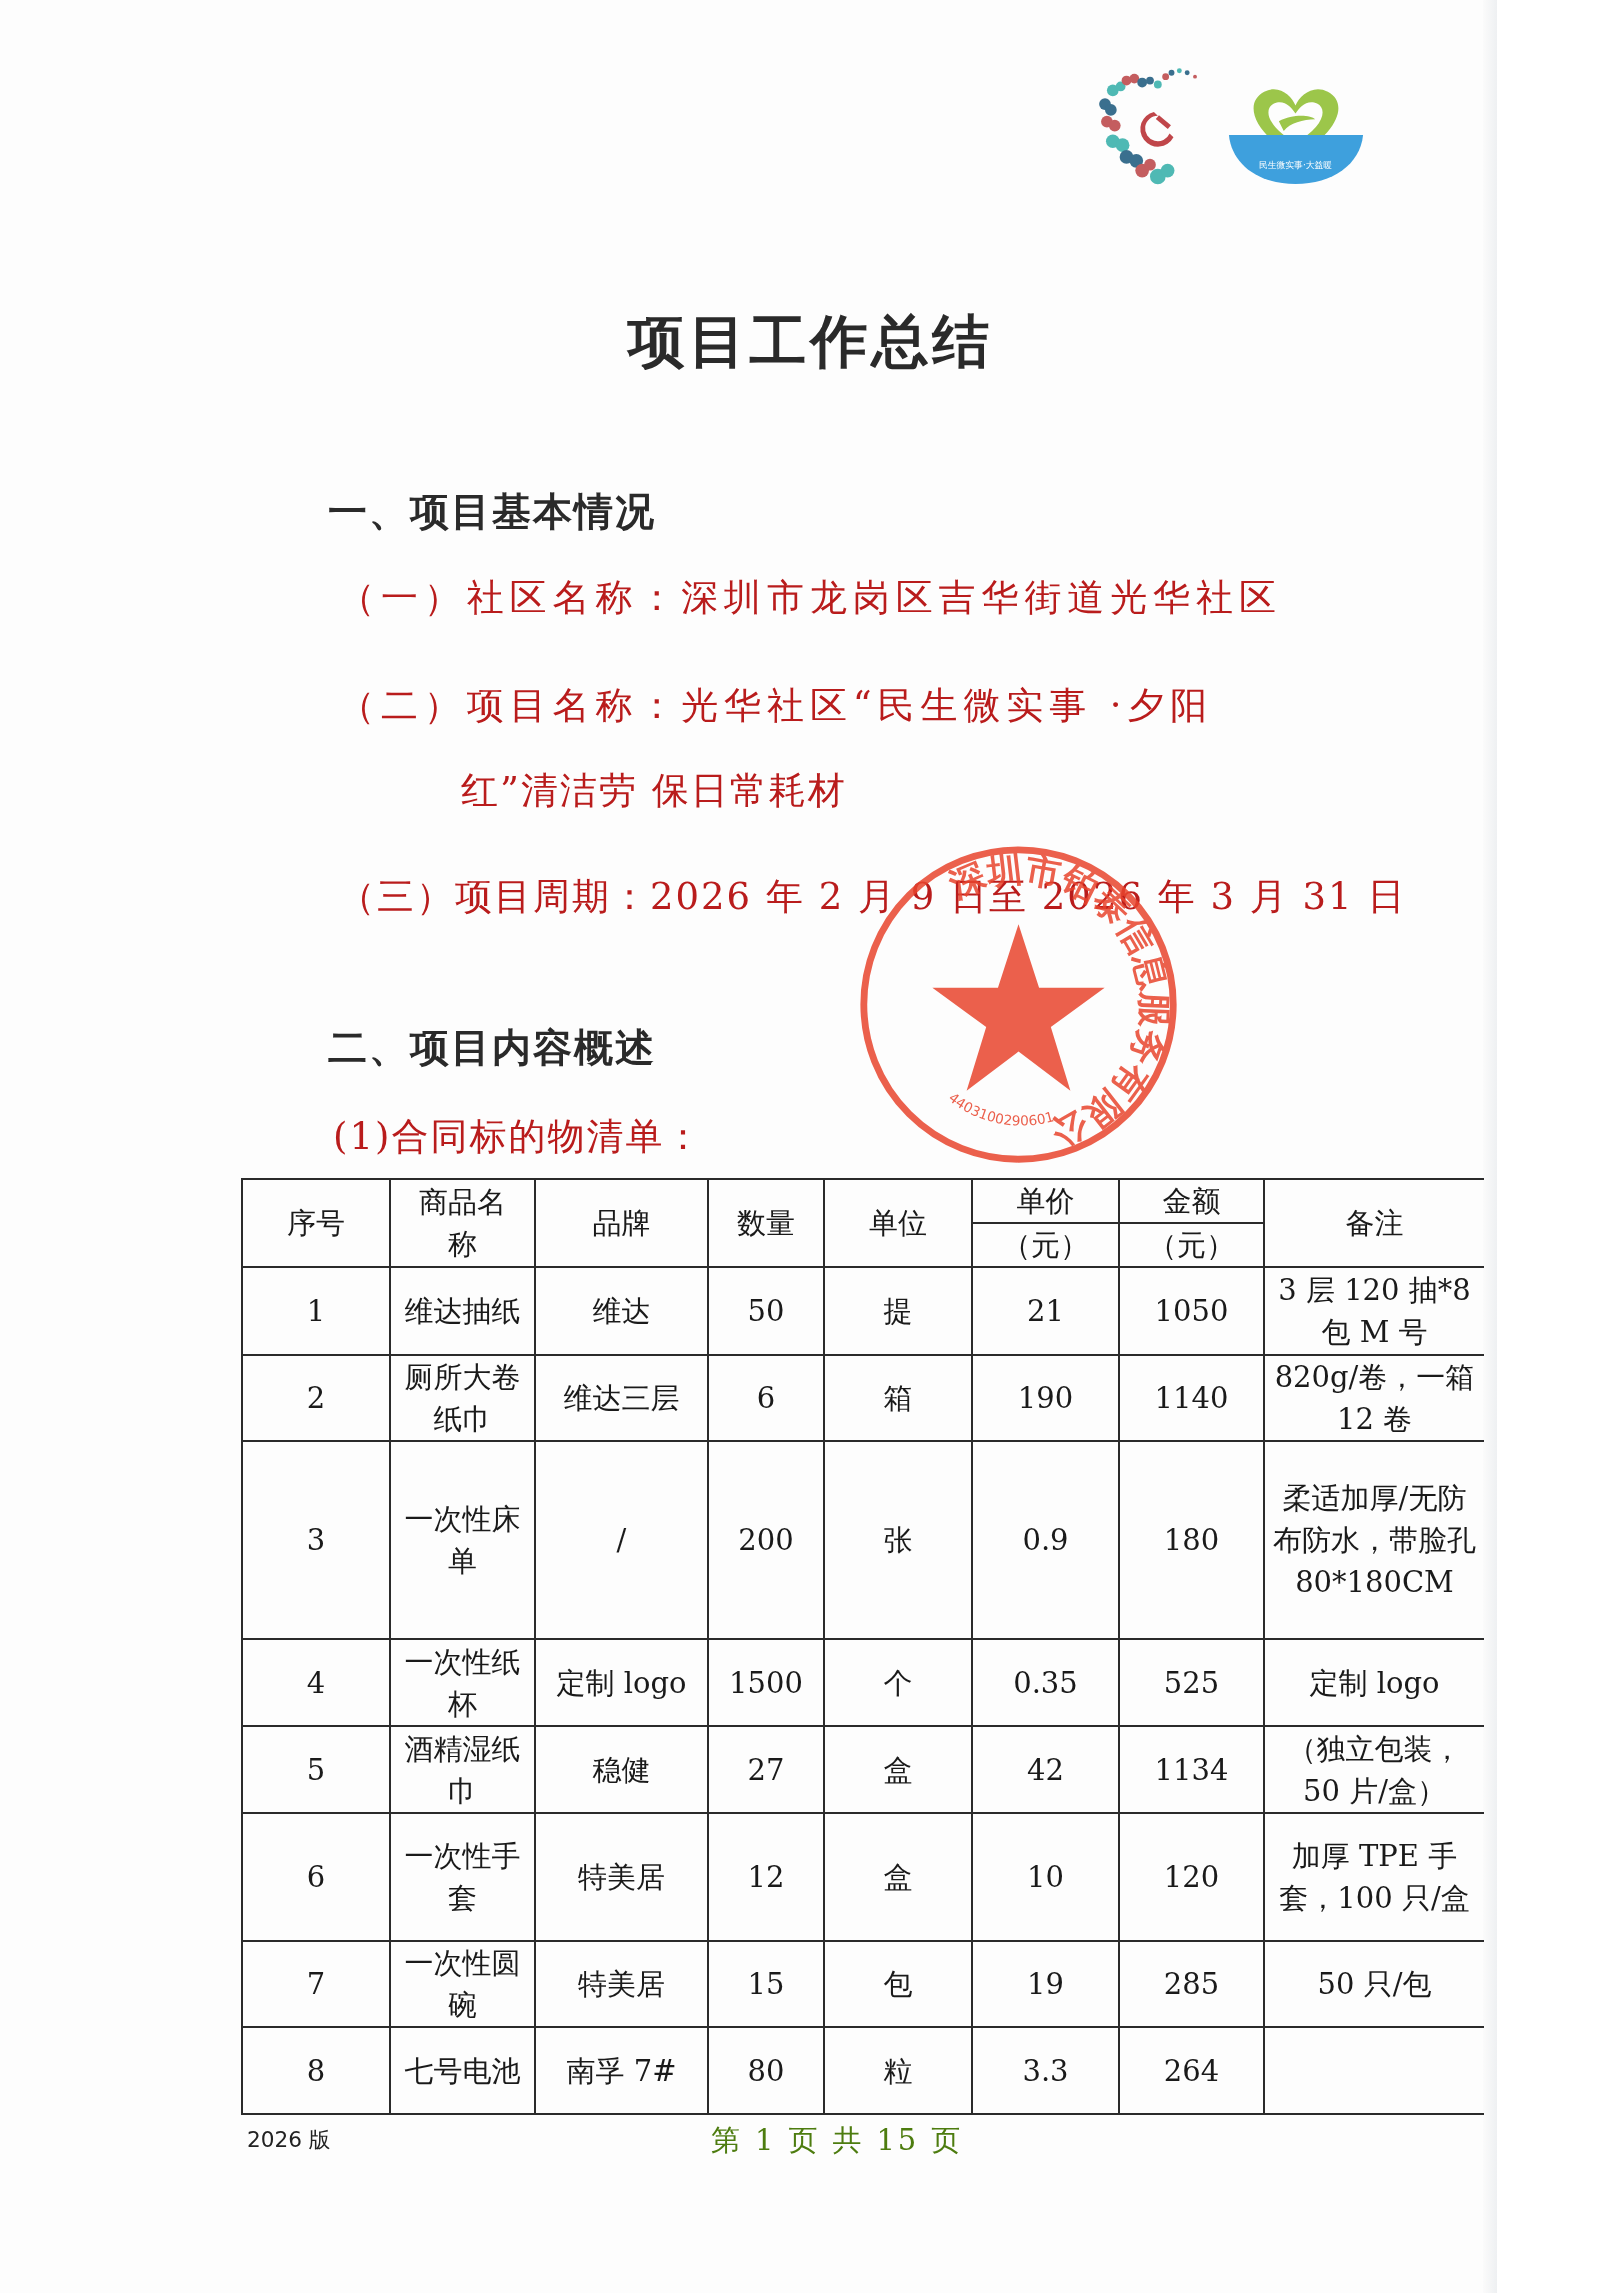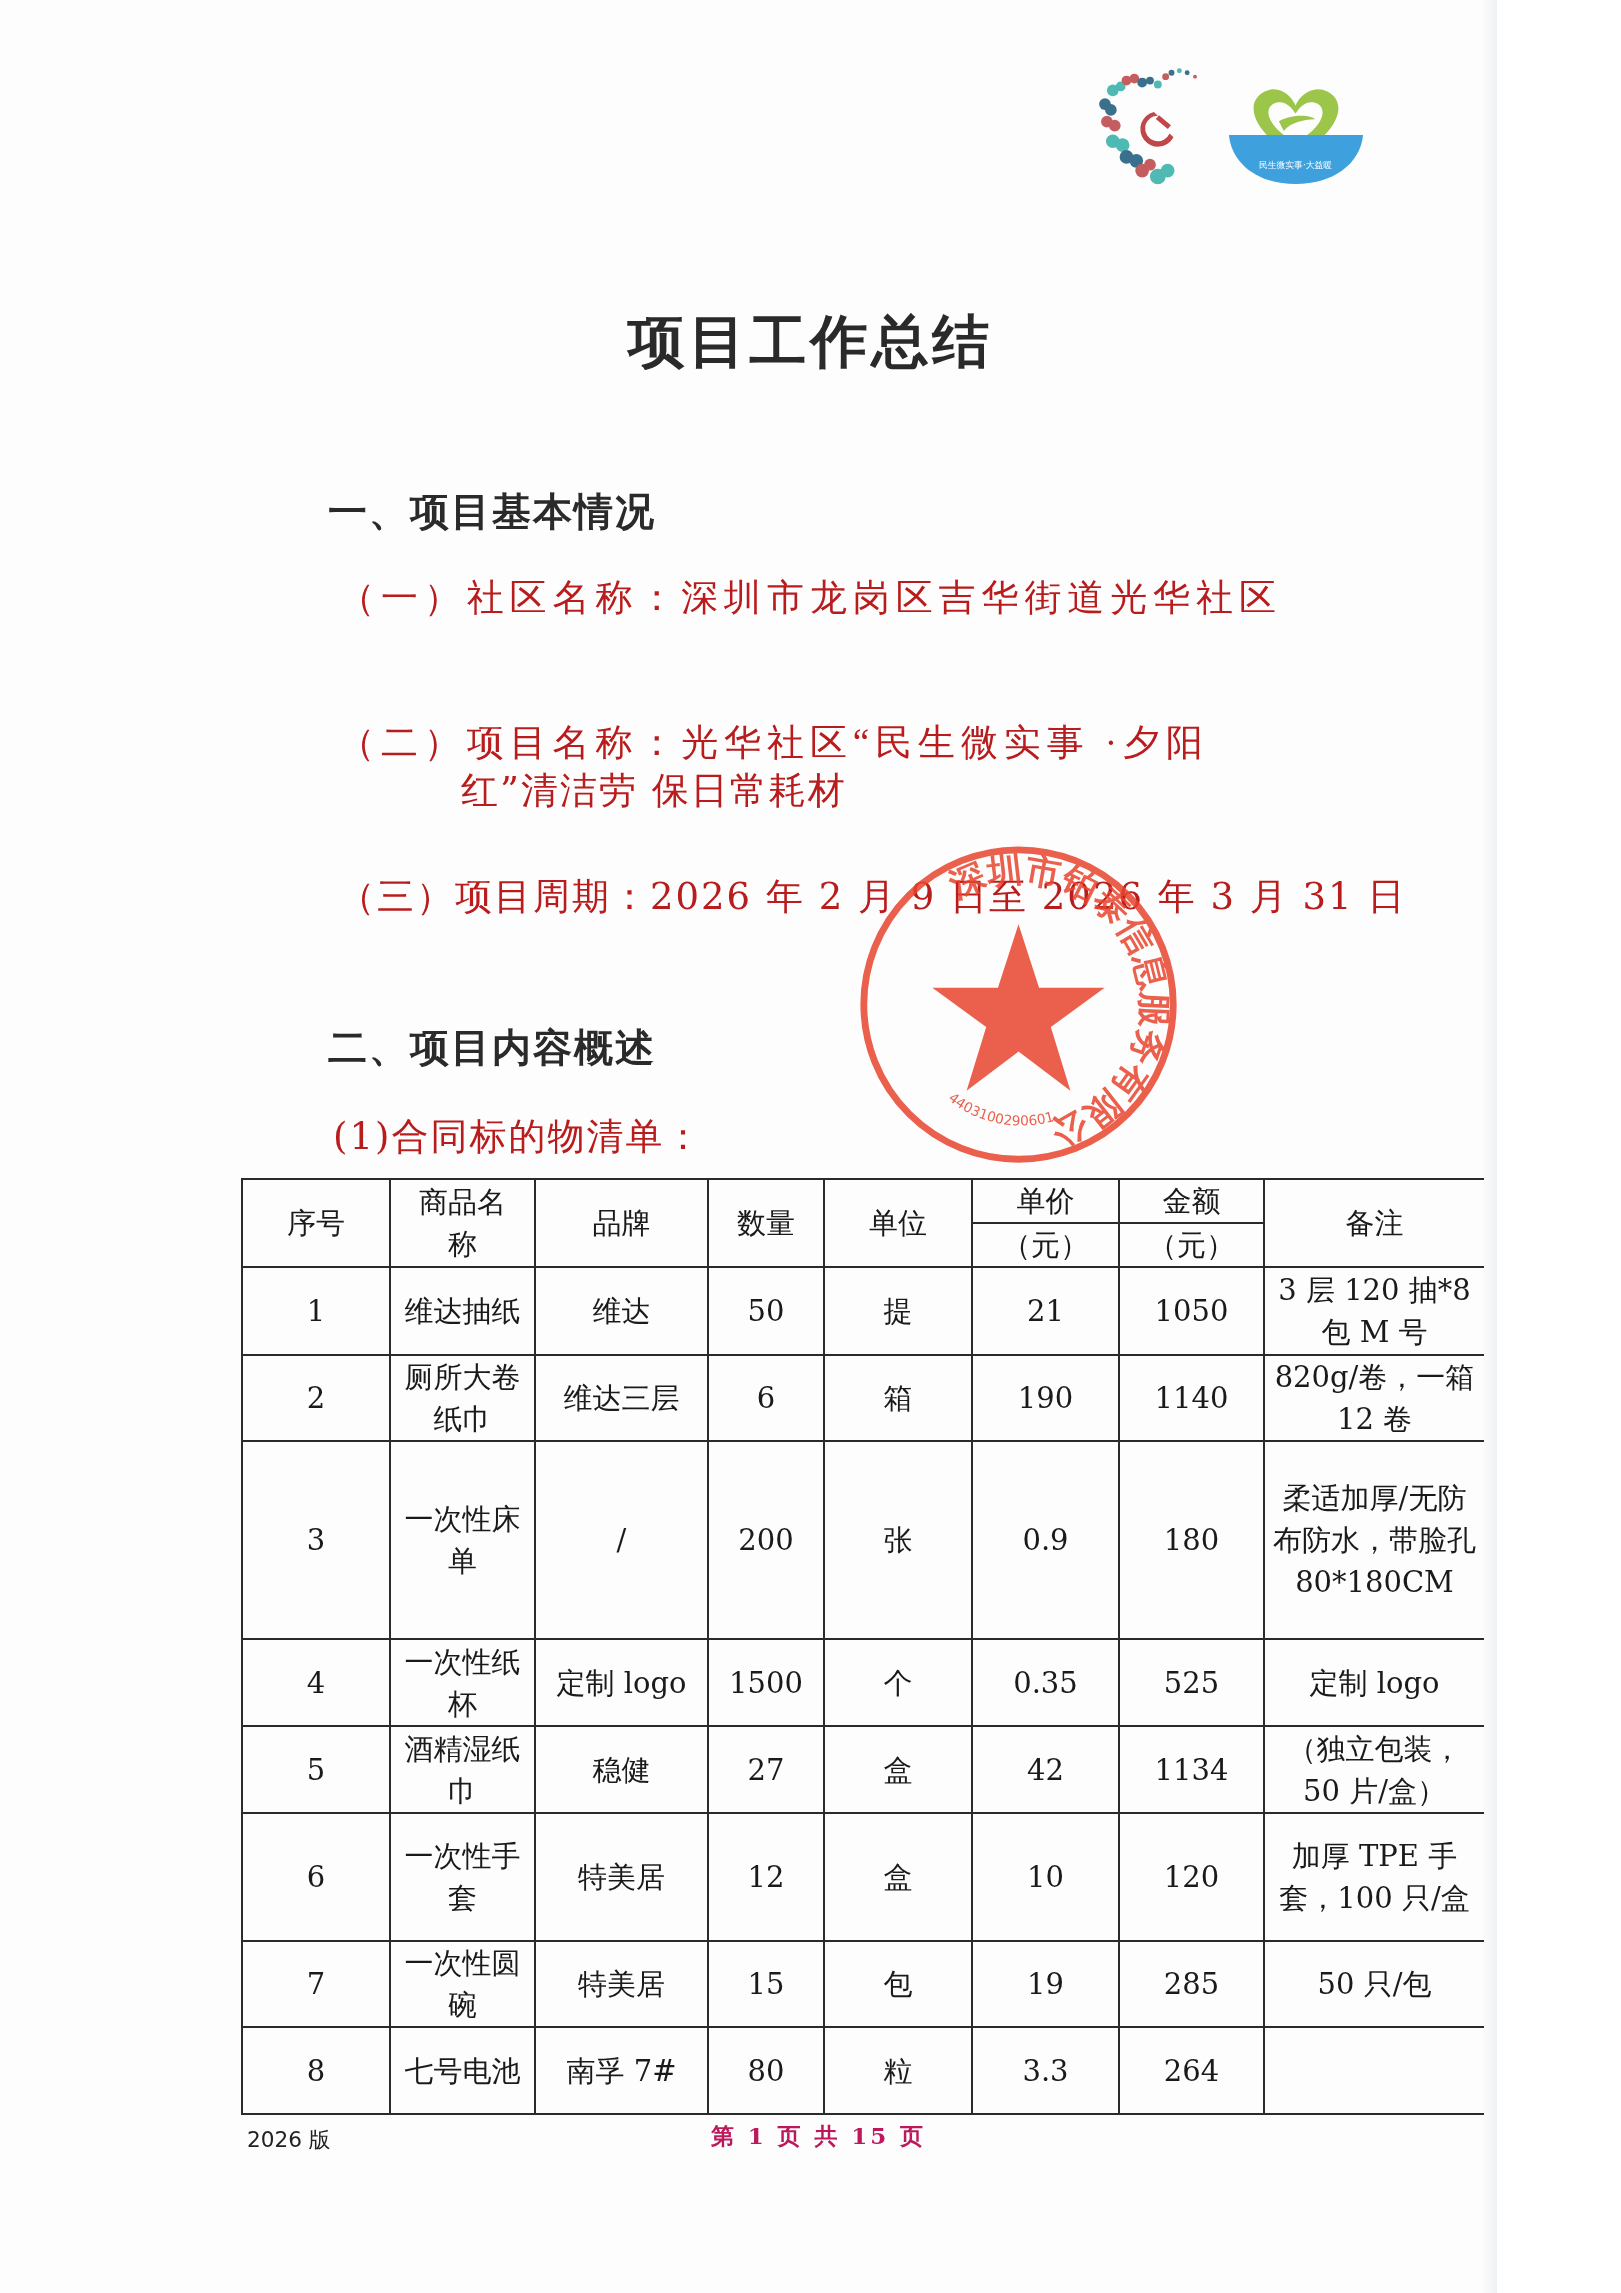--- a/index.html
+++ b/index.html
@@ -29,22 +29,22 @@
   
   .tbl { position: absolute; left: 241px; top: 1178px; border-collapse: collapse;
          font-size: 29px; color: #1a1a1a; table-layout: fixed; padding-left: 29px; }
   .tbl td { border: 2px solid #2b2b2b; text-align: center; vertical-align: middle;
             padding: 0 5.9px; line-height: 42px; }
   .tbl tr td:last-child { border-right: none; }
   .tbl .sub { height: 41px; }
 
   .footer-left { position: absolute; left: 247px; top: 2125px; font-size: 21.6px; color: #222;
                  font-family: "DejaVu Sans", "Liberation Sans", sans-serif; }
-  .footer-center { position: absolute; left: 711px; top: 2121px; font-size: 23px; color: #be185d;
-                   letter-spacing: 2.9px; font-weight: bold; }
+  .footer-center { position: absolute; left: 711px; top: 2121px; font-size: 29px; color: #4d7c0f;
+                   letter-spacing: 2.9px; }
 </style>
 </head>
 <body>
 
 <div class="page">
   <div class="edge-shade"></div>
 
   <svg class="logo-party" viewBox="0 0 115 140">
     <g>
       <circle cx="20" cy="30" r="6" fill="#4fb9b4"></circle>
@@ -85,21 +85,21 @@
   </svg>
 
   <div class="title">项目工作总结</div>
 
   <div class="h1" style="left:328px; top:485px;text-align:right;">一、项目基本情况</div>
 
   <div class="para" style="left:338px; top:573px;">
     <span>（一）社区名称：</span><span>深圳市龙岗区吉华街道光华社区</span>
   </div>
 
-  <div class="para" style="left:338px; top:718px;font-family:Liberation Serif, serif;">
+  <div class="para" style="left:338px; top:681px;">
     <span>（二）项目名称：</span><span>光华社区“民生微实事 ·夕阳</span>
   </div>
   <div class="para tight" style="left:461px; top:766px;">红”清洁劳 保日常耗材</div>
 
   <div class="para tight" style="left:338px; top:872px;">
     <span>（三）项目周期：</span><span>2026 年 2 月 9 日至 2026 年 3 月 31 日</span>
   </div>
 
 
   <div class="h1" style="left:328px; top:1021px;">二、项目内容概述</div>

